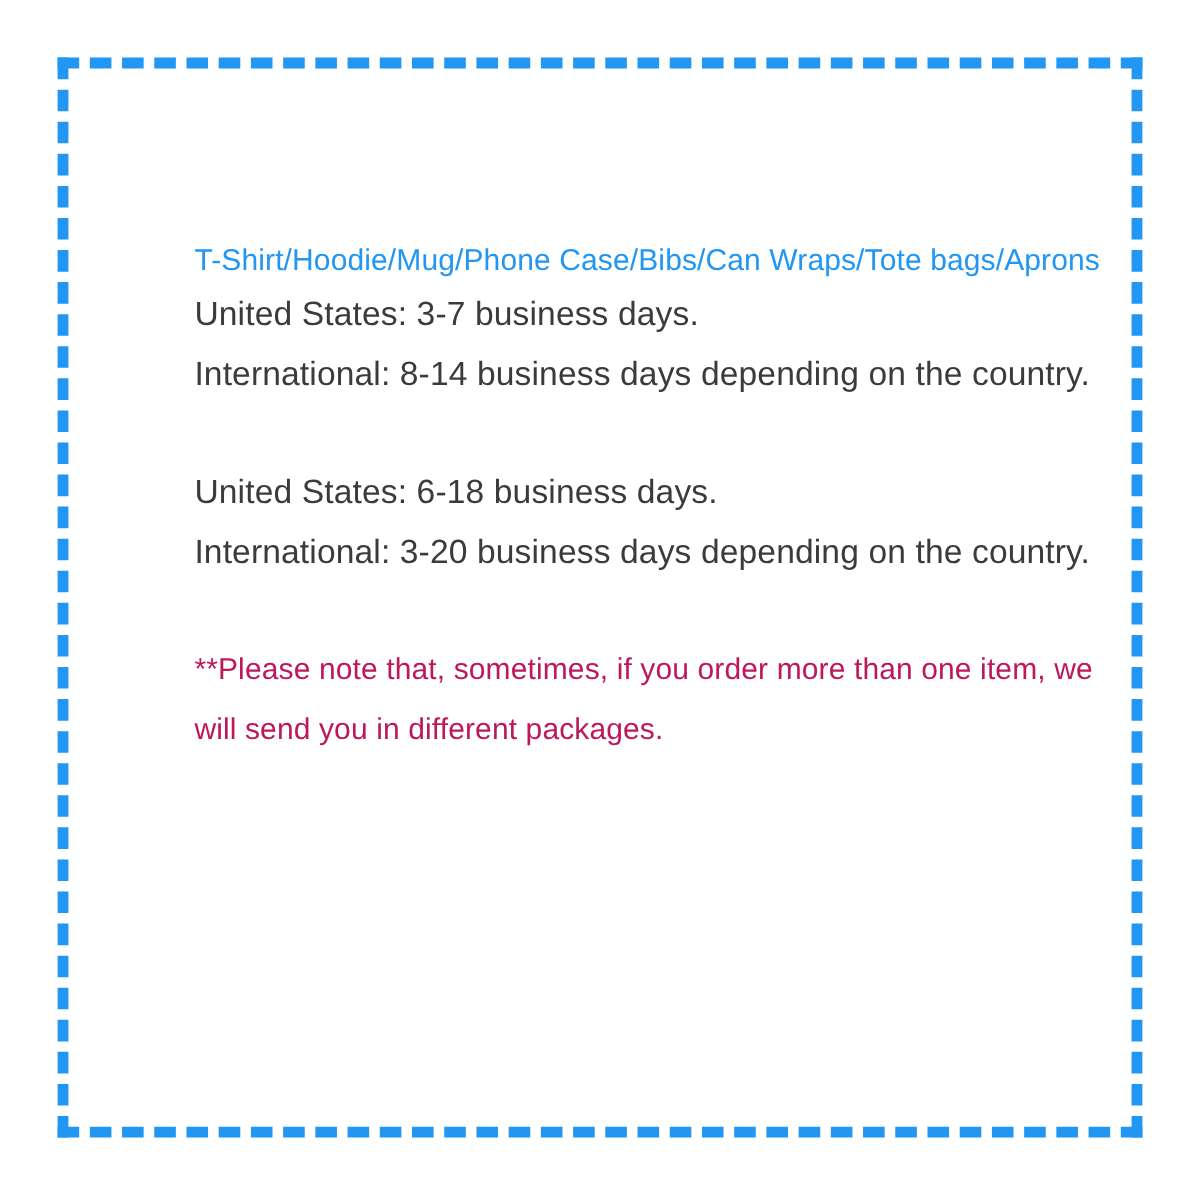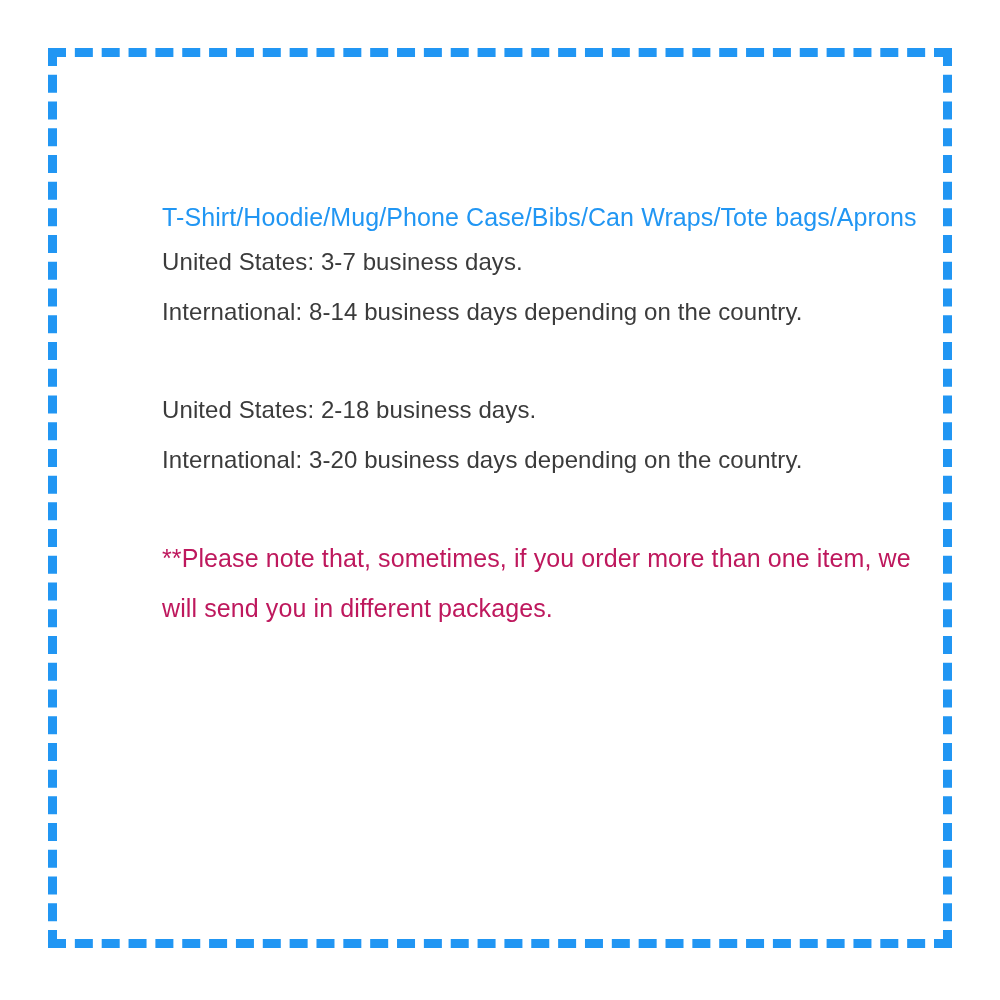--- a/index.html
+++ b/index.html
@@ -45,21 +45,21 @@
   }
   .sec-title {
     color: #2196f3;
     font-size: 25px;
     line-height: 40px;
     letter-spacing: 0.1px;
     white-space: nowrap;
   }
   .sec-line {
     color: #3b3b3b;
-    font-size: 24px;
+    font-size: 28px;
     line-height: 50px;
     letter-spacing: 0.1px;
     white-space: nowrap;
   }
   .note {
     margin-top: 46px;
     color: #be185d;
     font-size: 25px;
     line-height: 50px;
     letter-spacing: 0.1px;
@@ -73,21 +73,21 @@
   <div class="dashed-frame">
     <div class="content">
 
       <div class="section">
         <div class="sec-title">T-Shirt/Hoodie/Mug/Phone Case/Bibs/Can Wraps/Tote bags/Aprons</div>
         <div class="sec-line">United States: 3-7 business days.</div>
         <div class="sec-line">International: 8-14 business days depending on the country.</div>
       </div>
 
       <div class="section">
-        <div class="sec-line">United States: 2-18 business days.</div>
+        <div class="sec-line">United States: 6-18 business days.</div>
         <div class="sec-line">International: 3-20 business days depending on the country.</div>
       </div>
 
 
       <div class="note">**Please note that, sometimes, if you order more than one item, we will send you in different packages.</div>
 
     </div>
   </div>
 </div>
 

